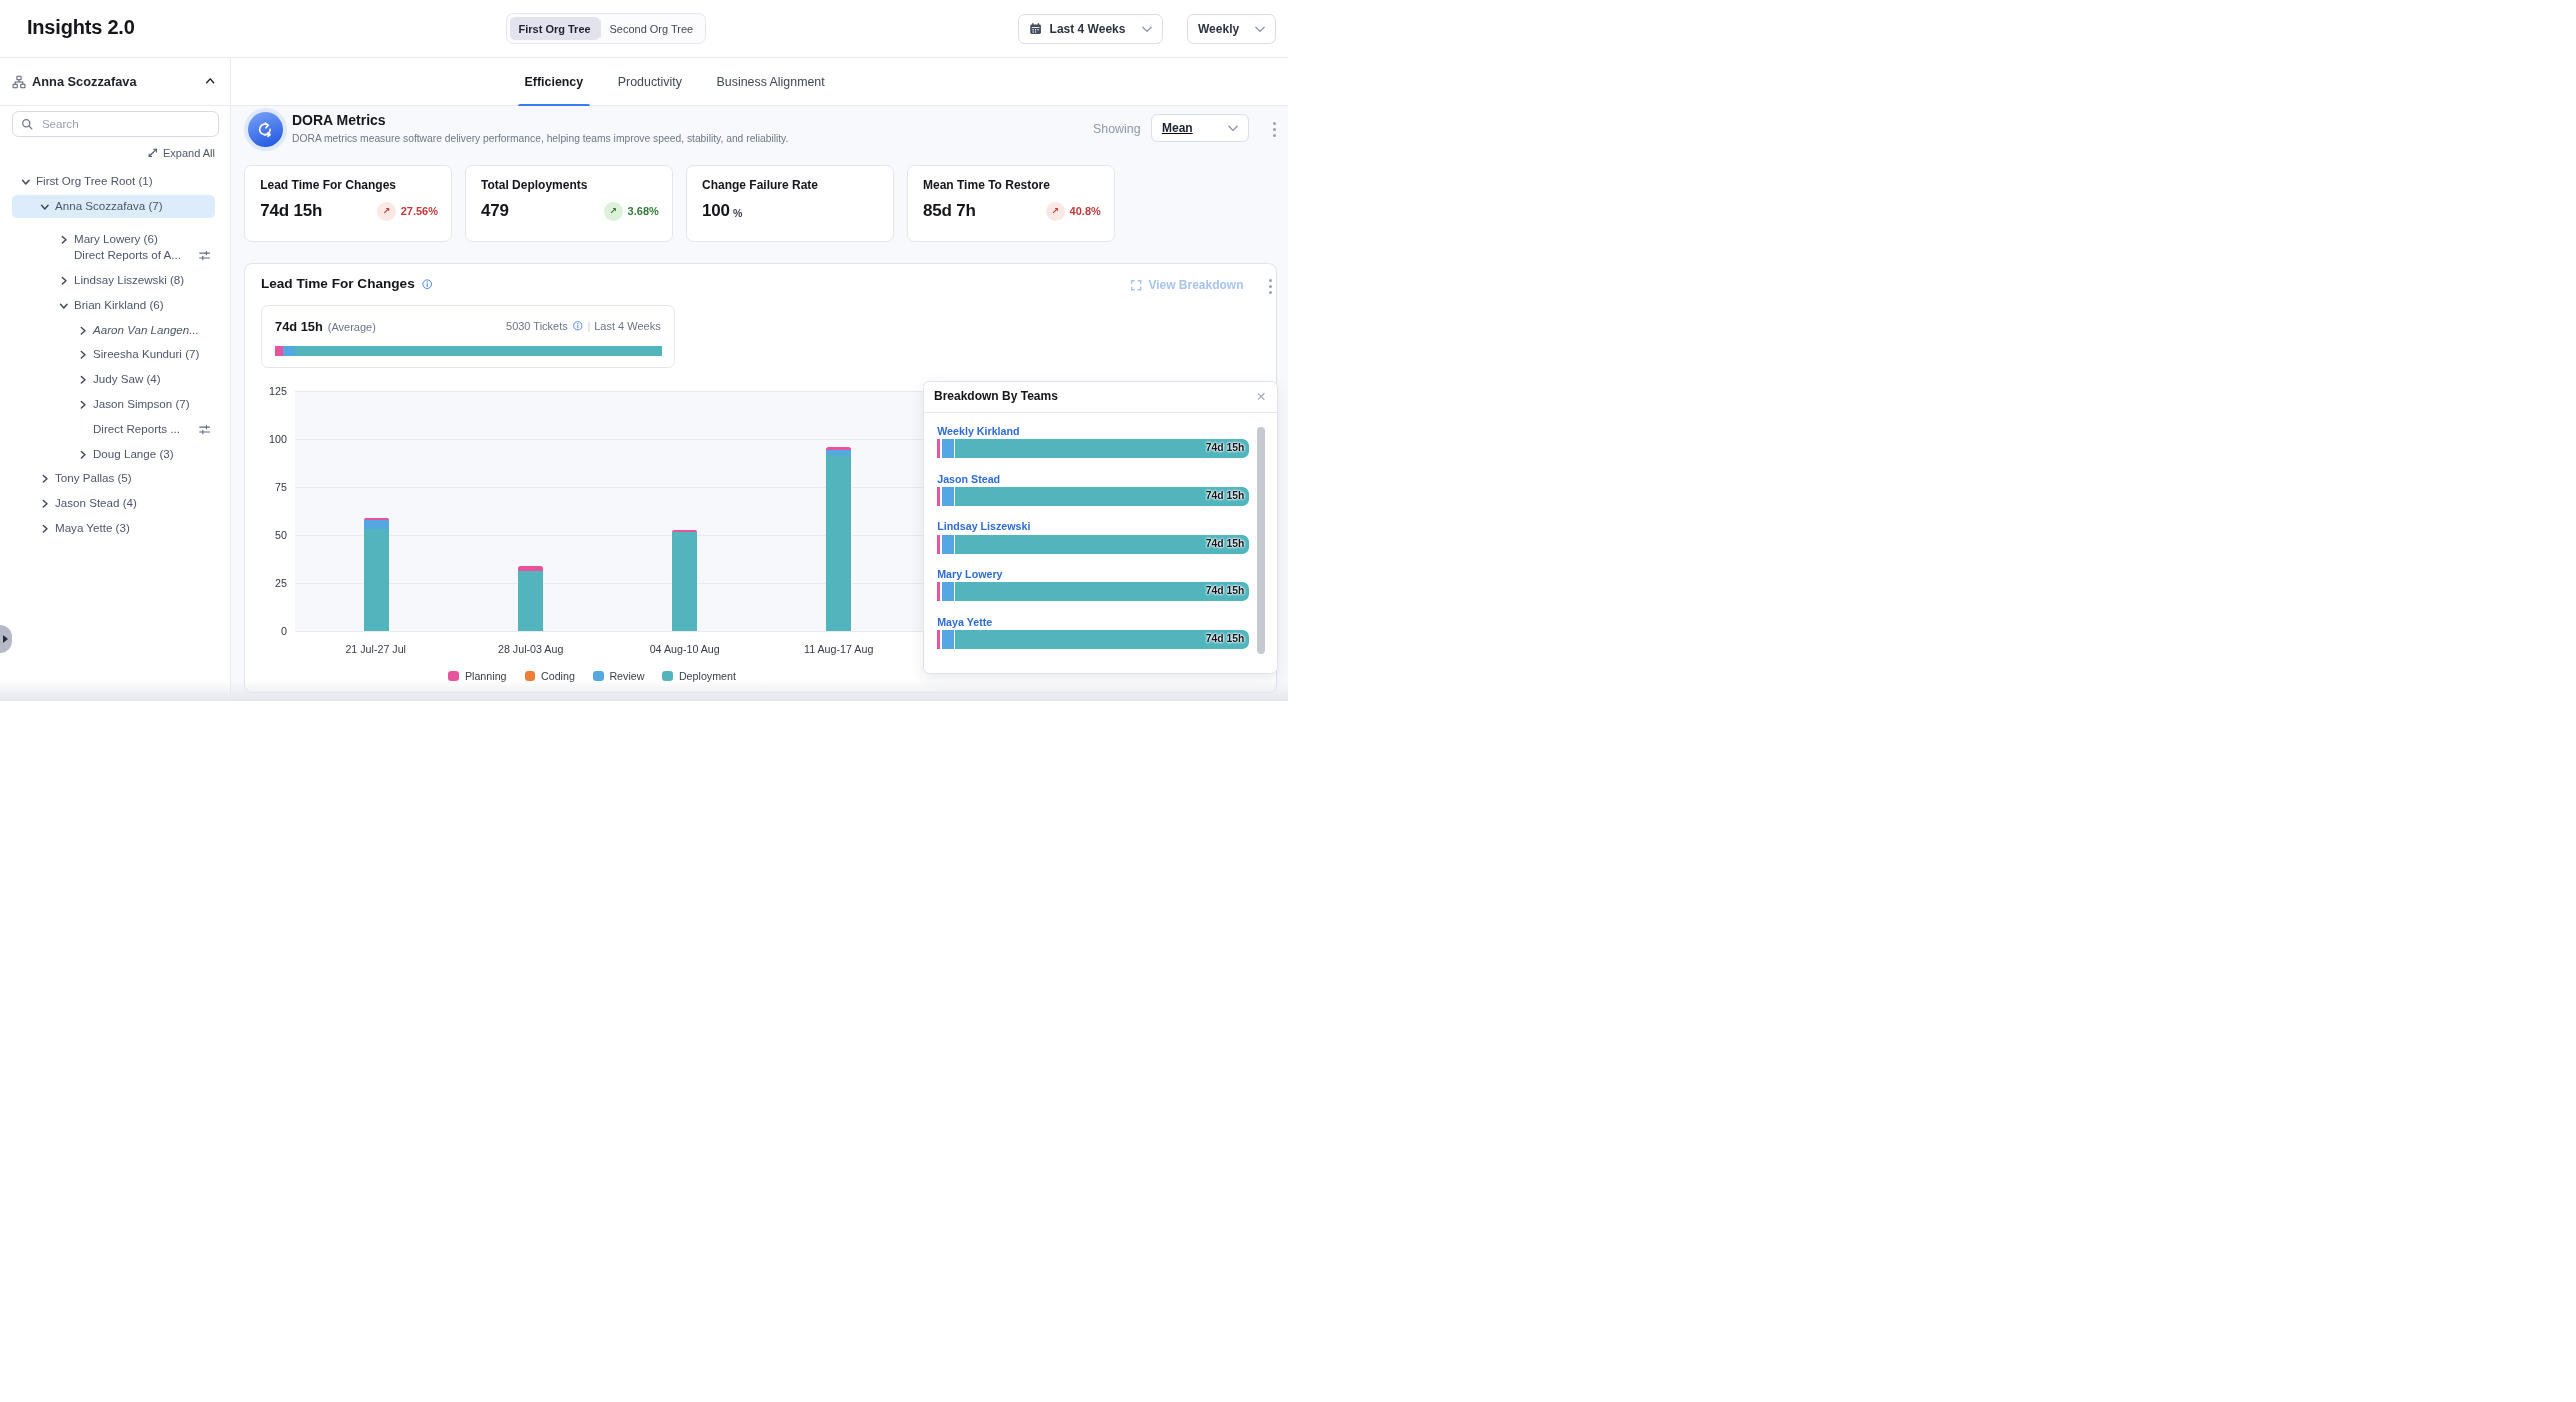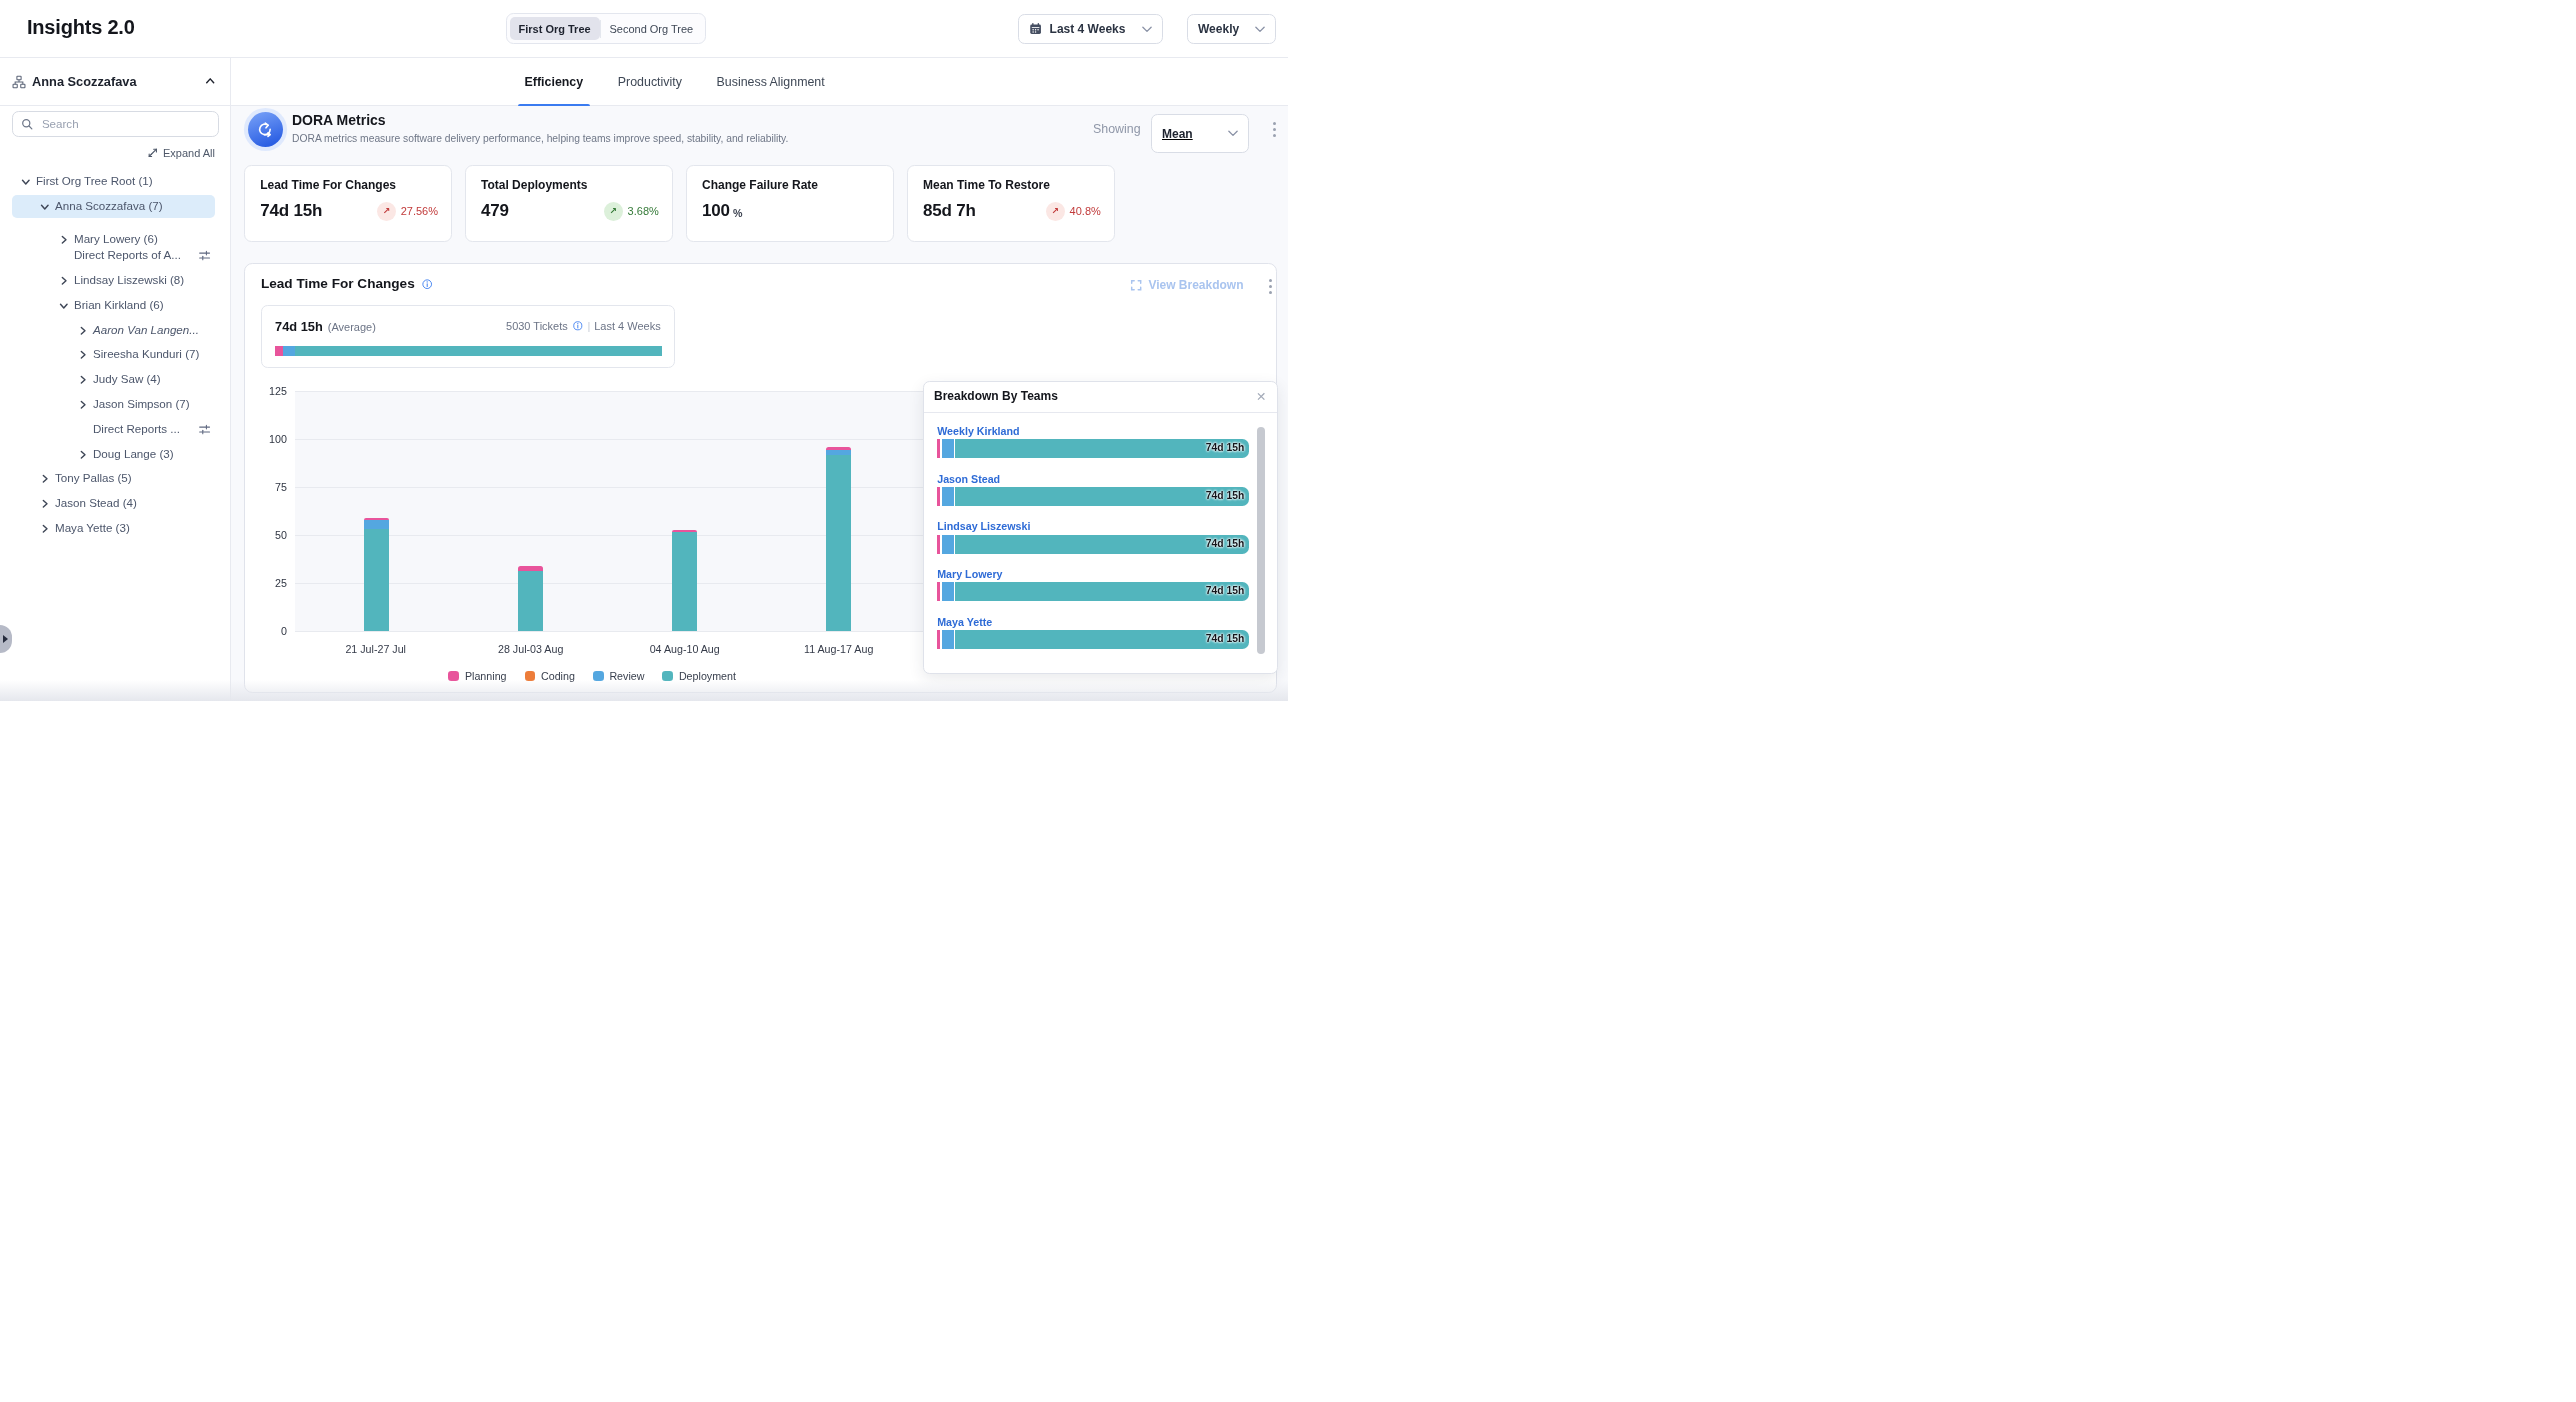--- a/index.html
+++ b/index.html
@@ -43,34 +43,34 @@
   .tabs{position:absolute;left:287px;top:0;height:48px;display:flex;align-items:center;gap:21.5px;}
   .tab{position:relative;font-size:12.4px;color:#3f4856;font-weight:500;padding:0 6.6px;height:48px;display:flex;align-items:center;cursor:pointer;}
   .tab.active{color:#15181f;font-weight:700;}
   .tab.active:after{content:"";position:absolute;left:0;right:0;bottom:0;height:2.5px;background:#3a7bf0;border-radius:2.5px 2.5px 0 0;}
 
   
   .dora-icon{position:absolute;left:16.5px;top:54px;width:35px;height:35px;border-radius:50%;background:linear-gradient(160deg,#7aa3f8 0%,#2b5fe3 85%);box-shadow:0 0 0 4.1px #dfe9fd;display:flex;align-items:center;justify-content:center;}
   .dora-title{position:absolute;left:61px;top:54px;font-size:14px;font-weight:800;color:#14161c;}
   .dora-desc{position:absolute;left:61px;top:75px;font-size:10.3px;color:#6f7787;}
   .showing-lbl{position:absolute;left:862px;top:64px;font-size:12.4px;color:#8f97a8;}
-  #showingSelect{left:920px;top:56px;width:98px;height:39px;text-decoration:underline;}
+  #showingSelect{left:920px;top:56px;width:98px;height:28px;text-decoration:underline;}
   .kebab{display:flex;flex-direction:column;gap:2.5px;align-items:center;cursor:pointer;}
   .kebab i{width:3.3px;height:3.3px;border-radius:50%;background:#9aa1b0;}
   #doraKebab{position:absolute;left:1042px;top:64px;}
 
   
   .metric-card{position:absolute;top:107px;width:208px;height:77px;background:#fff;border:0.8px solid #e3e6ed;border-radius:7.4px;padding:12.4px 13.2px 0 15px;}
   .metric-card .mc-title{font-size:12px;font-weight:700;color:#14161c;white-space:nowrap;}
   .metric-card .mc-row{display:flex;align-items:center;margin-top:9px;}
   .metric-card .mc-value{font-size:17px;font-weight:800;color:#14161c;letter-spacing:-0.2px;}
   .metric-card .mc-unit{font-size:10.7px;font-weight:600;color:#3c4250;margin-left:3.3px;margin-top:3.3px;}
   .delta{margin-left:auto;display:flex;align-items:center;gap:5px;}
   .delta .circ{width:19px;height:19px;border-radius:50%;display:flex;align-items:center;justify-content:center;font-size:9px;font-weight:700;}
-  .delta .pct{font-size:11px;font-weight:400;}
+  .delta .pct{font-size:11px;font-weight:700;}
   .delta.bad .circ{background:#fbe7e4;color:#c13a3a;}
   .delta.bad .pct{color:#c13a3a;}
   .delta.good .circ{background:#dcf0da;color:#357a38;}
   .delta.good .pct{color:#357a38;}
 
   
   .chart-card{position:absolute;left:13.2px;top:205px;width:1033px;height:430px;background:#fff;border:0.8px solid #e0e3eb;border-radius:8.3px;}
   .cc-title{position:absolute;left:15.7px;top:12.4px;font-size:13.6px;font-weight:800;color:#14161c;display:flex;align-items:center;gap:5.8px;}
   .view-breakdown{position:absolute;left:885px;top:14px;display:flex;align-items:center;gap:5.8px;color:#a9c4ef;font-size:12px;font-weight:700;cursor:pointer;}
   #chartKebab{position:absolute;left:1024px;top:15px;}

